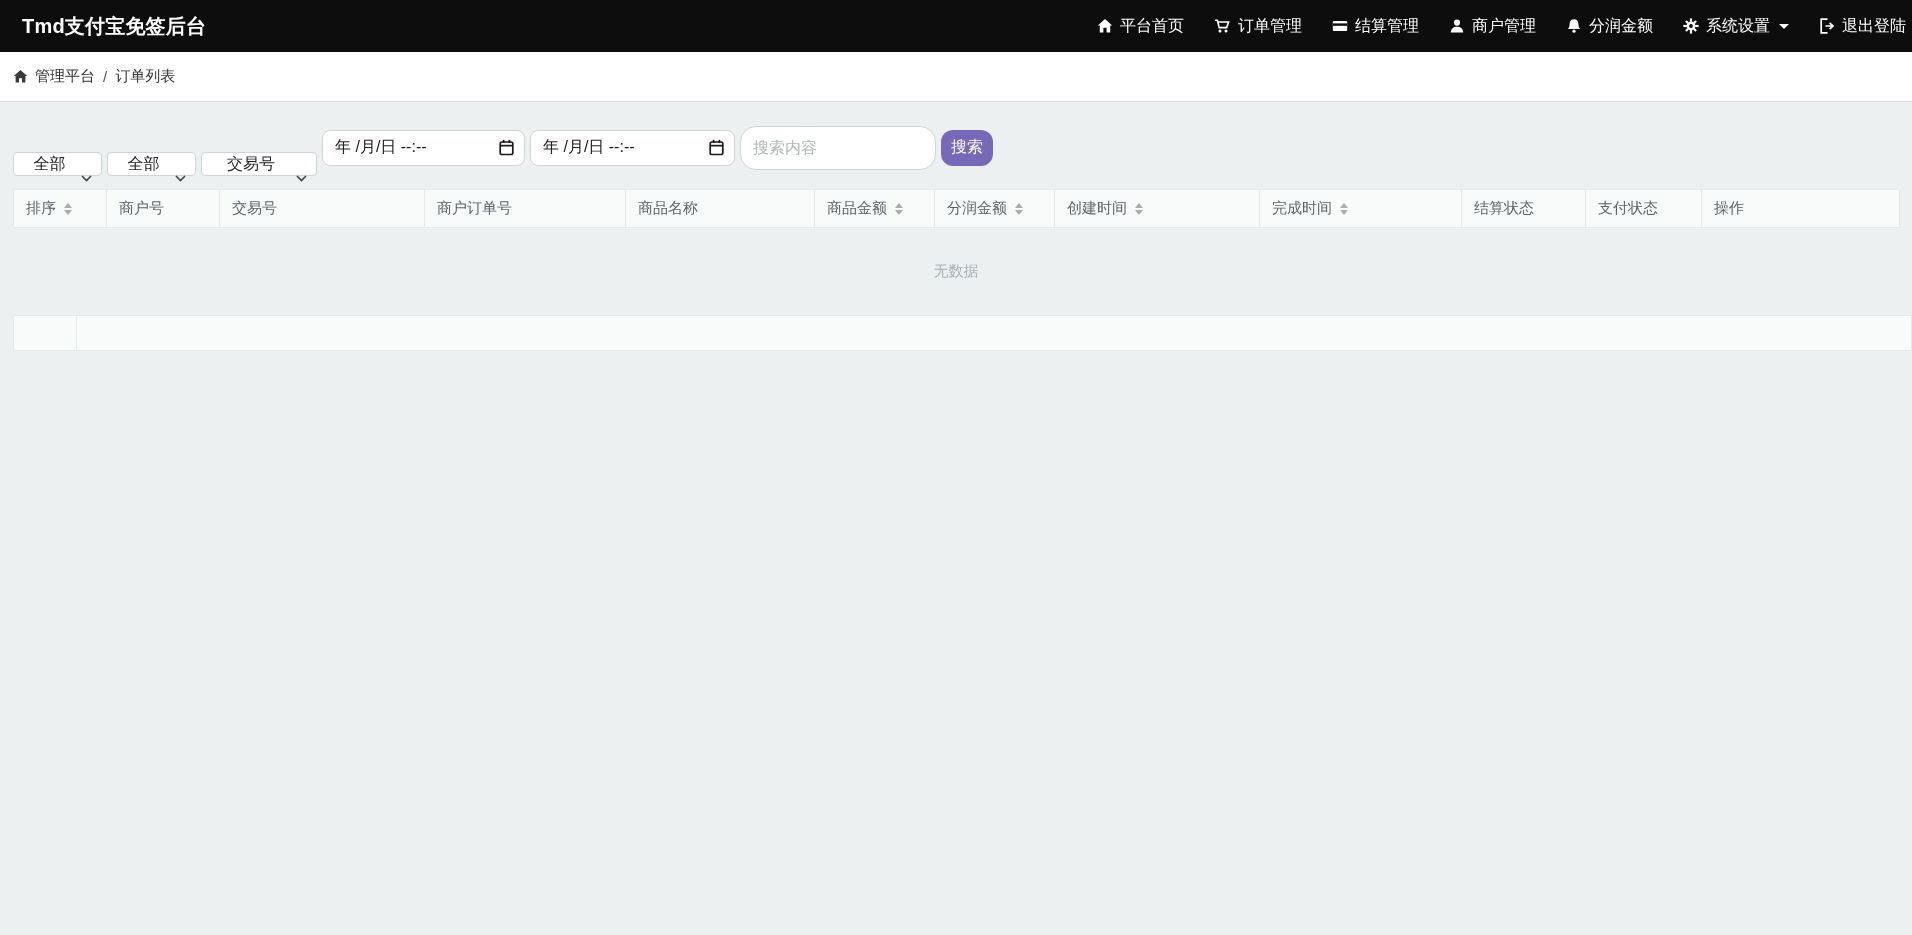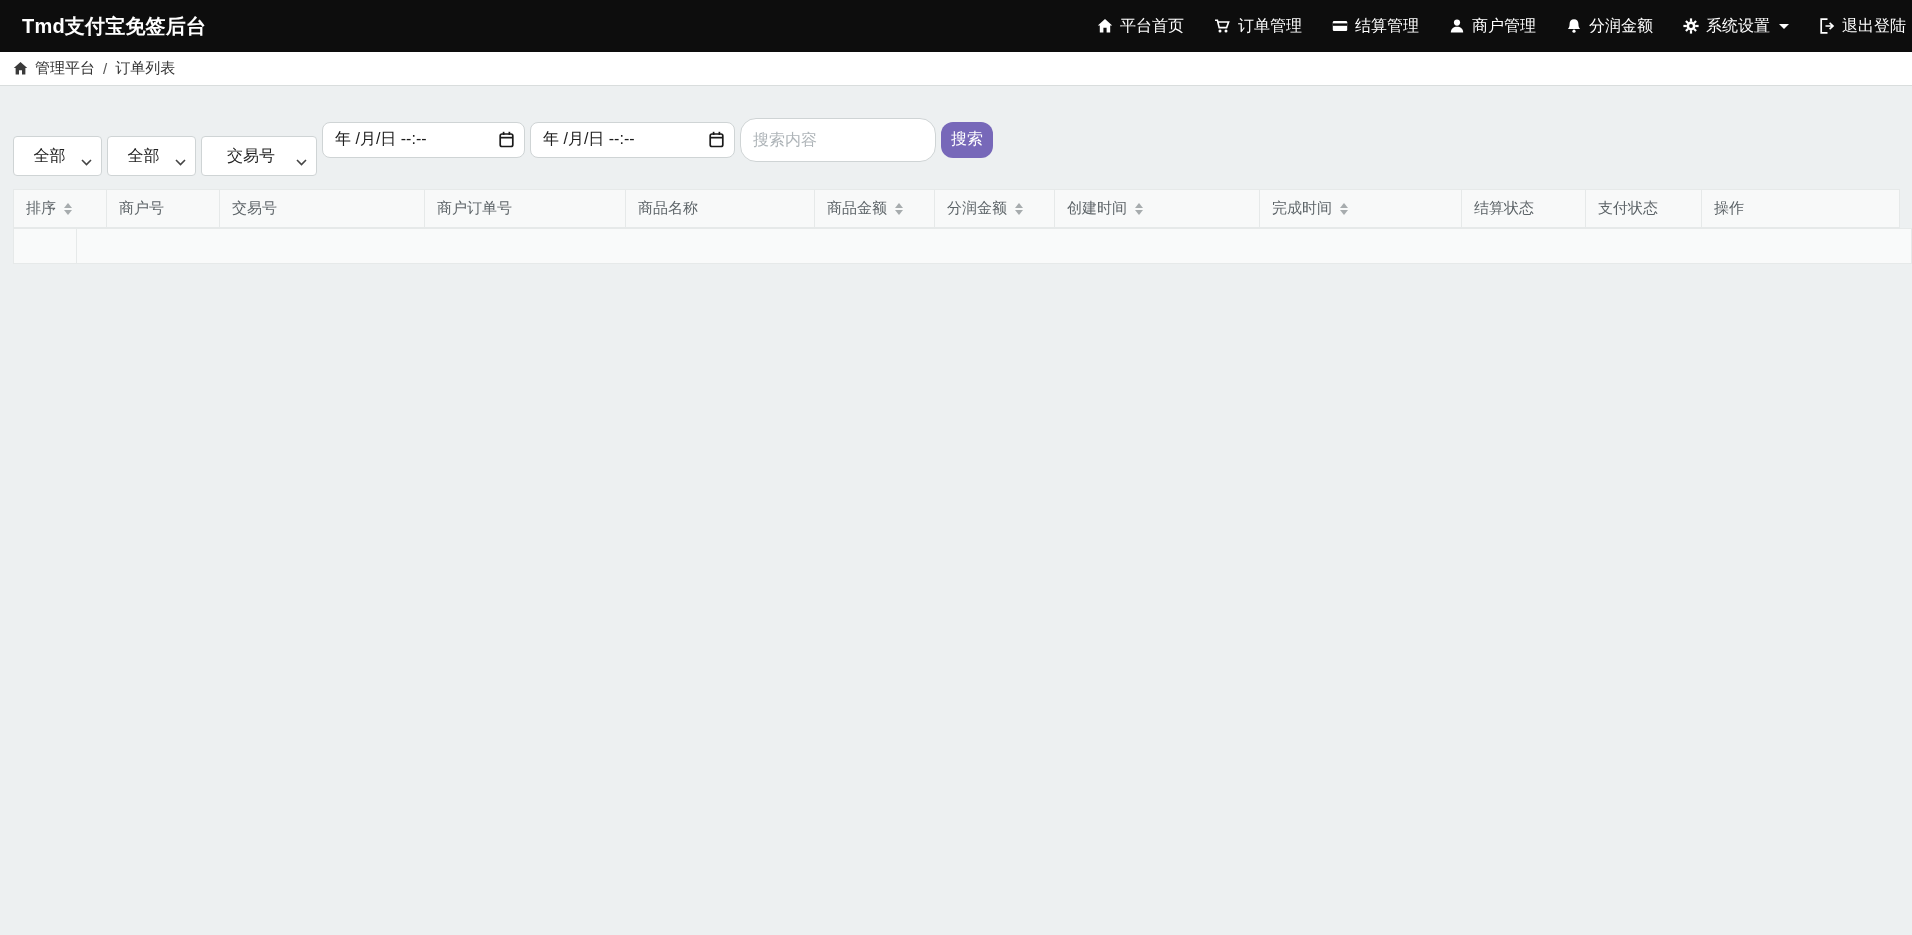--- a/index.html
+++ b/index.html
@@ -23,30 +23,30 @@
     color:#fff; font-size:16px; cursor:pointer; white-space:nowrap;
   }
   .nav-item svg { display:block; }
   .caret-down {
     width:0; height:0; margin-left:2px;
     border-left:5px solid transparent; border-right:5px solid transparent;
     border-top:5px solid #fff;
   }
   
   .breadcrumb-bar {
-    height:34px; background:#ffffff; border-bottom:1px solid #d9dddd;
+    height:50px; background:#ffffff; border-bottom:1px solid #d9dddd;
     display:flex; align-items:center; gap:7px;
     padding-left:13px; font-size:15px; color:#333;
   }
   .breadcrumb-bar .sep { color:#555; margin:0 1px; }
   
   .content { padding:17px 0 0 13px; }
   .filter-row { display:flex; align-items:center; gap:5px; }
   .fselect {
-    height:40px; background:#fff; border:1px solid #cfd4d5; border-radius:4px;
+    height:24px; background:#fff; border:1px solid #cfd4d5; border-radius:4px;
     display:flex; align-items:center; justify-content:center;
     position:relative; font-size:16px; color:#222; cursor:pointer;
     padding-right:16px;
     margin-top:33px;
   }
   .fselect .chev { position:absolute; right:9px; top:15px; }
   .fs-1,.fs-2 { width:89px; }
   .fs-3 { width:116px; }
   .fdate {
     height:36px; background:#fff; border:1px solid #cfd4d5; border-radius:8px;
@@ -310,19 +310,22 @@
         <th><span class="th-inner">
               <span>支付状态</span>
             </span></th>
         <th><span class="th-inner">
               <span>操作</span>
             </span></th>
       </tr>
     </thead>
   </table>
 
+  <div class="empty-area">
+    <span>无数据</span>
+  </div>
 
   <div class="footer-row">
     <div class="footer-cell-small"></div>
     <div class="footer-cell-rest"></div>
   </div>
 
 </div>
 
 </body></html>

